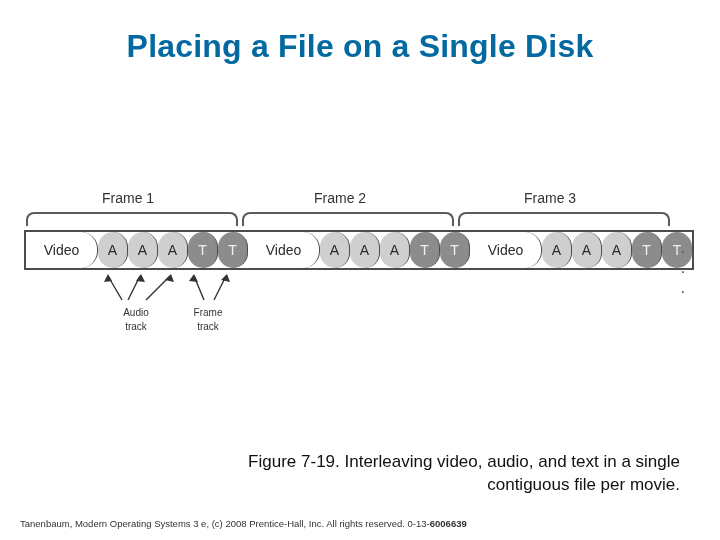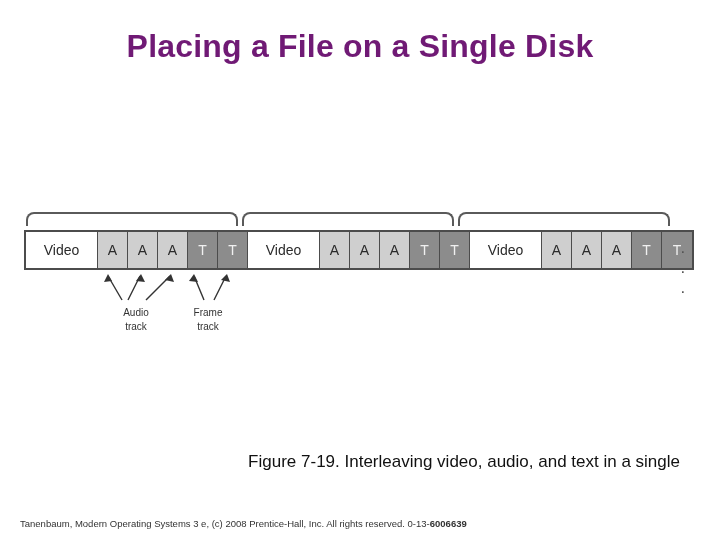--- a/index.html
+++ b/index.html
@@ -18,21 +18,21 @@
     position: relative;
     width: 720px;
     height: 540px;
   }
   .slide-title {
     position: absolute;
     top: 28px;
     left: 0;
     width: 720px;
     text-align: center;
-    color: #701a75;
+    color: #0369a1;
     font-size: 32px;
     font-weight: bold;
     letter-spacing: 0.2px;
     font-family: "Liberation Sans", sans-serif;
   }
 
   
   .figure {
     position: absolute;
     left: 18px;
@@ -80,20 +80,21 @@
   }
   .cell {
     box-sizing: border-box;
     border-right: 1px solid #4c4c4c;
     display: flex;
     align-items: center;
     justify-content: center;
     font-size: 14px;
     color: #2b2b2b;
     font-family: "Liberation Sans", sans-serif;
+    border-radius: 17px;
   }
   .cell:last-child { border-right: none; }
   .cell.video { width: 72px; background: #ffffff; }
   .cell.audio { width: 30px; background: #cfcfcf; }
   .cell.text  { width: 30px; background: #8c8c8c; color: #f0f0f0; }
 
   .ellipsis {
     position: absolute;
     left: 662px;
     top: 62px;
@@ -149,20 +150,25 @@
 </style>
 </head>
 <body>
 
 <div class="slide">
 
   <div class="slide-title">Placing a File on a Single Disk</div>
 
   <div class="figure">
 
+    <div class="frame-labels">
+      <div class="frame-label" style="left:84px;">Frame 1</div>
+      <div class="frame-label" style="left:296px;">Frame 2</div>
+      <div class="frame-label" style="left:506px;">Frame 3</div>
+    </div>
 
     <div class="brace" style="left:8px; width:208px;"></div>
     <div class="brace" style="left:224px; width:208px;"></div>
     <div class="brace" style="left:440px; width:208px;"></div>
 
     <div class="strip">
       <div class="cell video">Video</div>
       <div class="cell audio">A</div>
       <div class="cell audio">A</div>
       <div class="cell audio">A</div>
@@ -211,19 +217,20 @@
     </div>
     <div class="callout" style="left:160px; top:126px; width:60px;">
       <div>Frame</div>
       <div>track</div>
     </div>
 
   </div>
 
   <div class="caption">
     <div>Figure 7-19. Interleaving video, audio, and text in a single</div>
+    <div>contiguous file per movie.</div>
   </div>
 
   <div class="credit">
     <span>Tanenbaum, Modern Operating Systems 3 e, (c) 2008 Prentice-Hall, Inc. All rights reserved. 0-13-</span><span class="isbn">6006639</span>
   </div>
 
 </div>
 
 </body></html>

